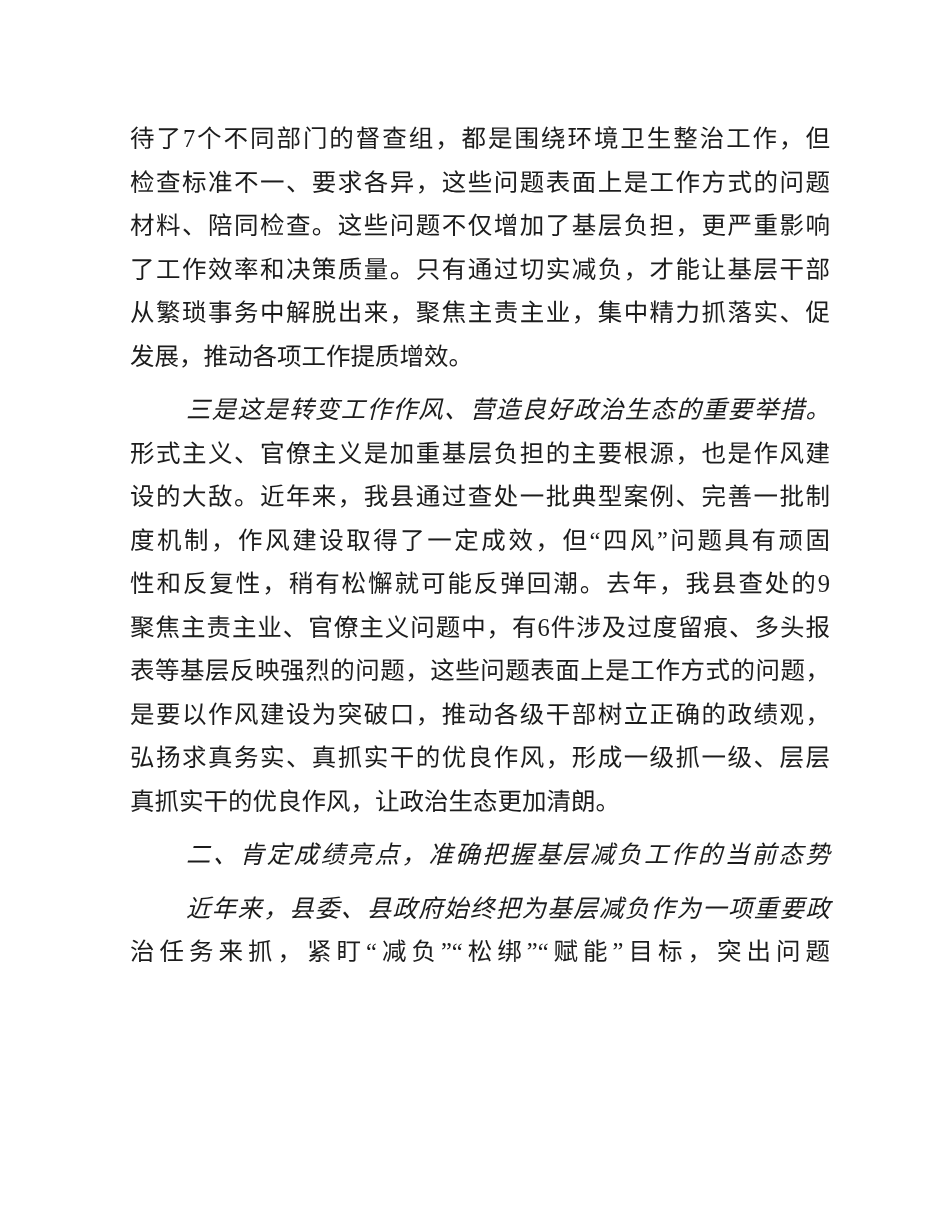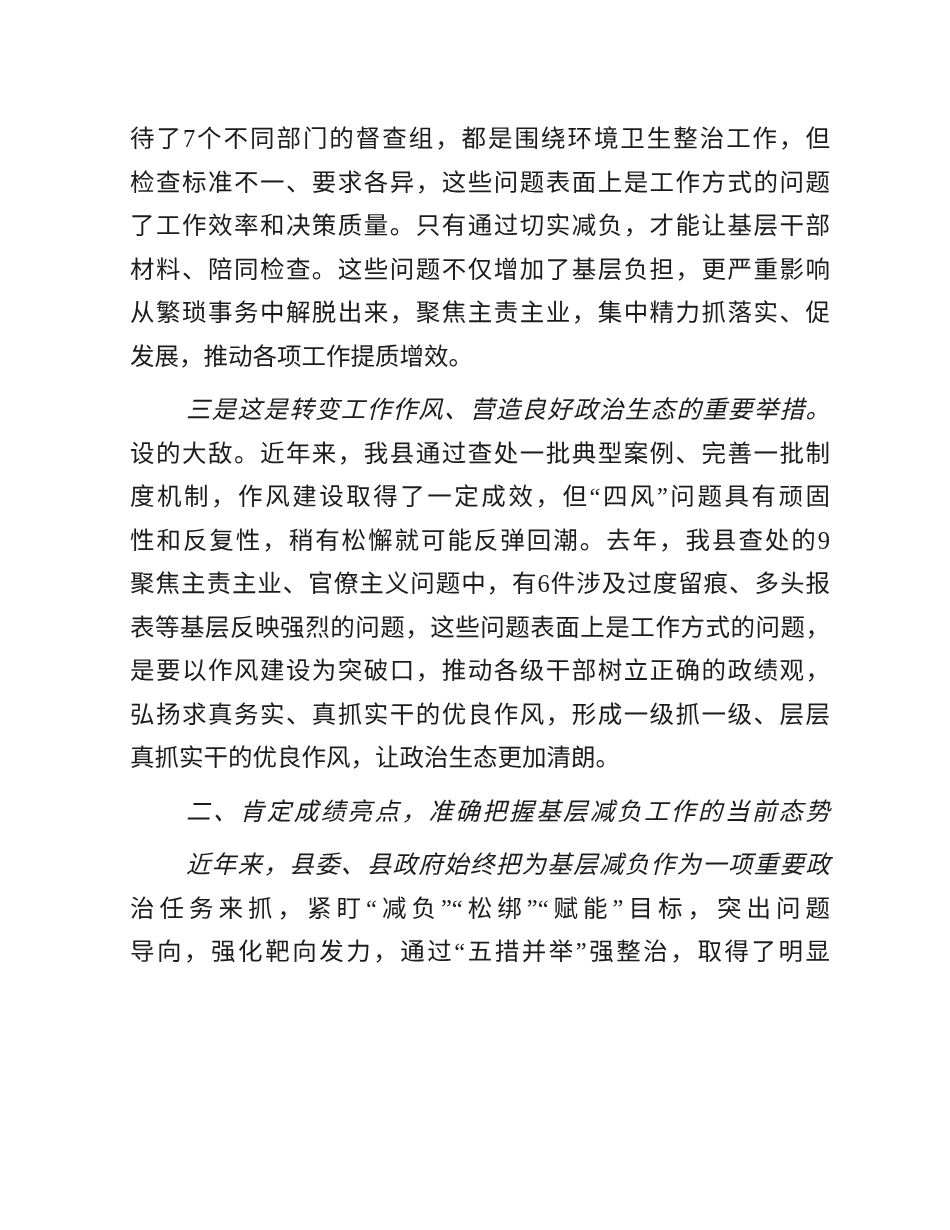--- a/index.html
+++ b/index.html
@@ -52,38 +52,38 @@
   }
 </style>
 </head>
 <body>
 
 <div class="page" style="background: rgb(255, 255, 255); border-radius: 23px;">
   <main class="content" style="color: rgb(28, 28, 28);">
       <section class="block">
         <div class="line">待了7个不同部门的督查组，都是围绕环境卫生整治工作，但</div>
         <div class="line">检查标准不一、要求各异，这些问题表面上是工作方式的问题</div>
+        <div class="line">材料、陪同检查。这些问题不仅增加了基层负担，更严重影响</div>
         <div class="line">了工作效率和决策质量。只有通过切实减负，才能让基层干部</div>
-        <div class="line">材料、陪同检查。这些问题不仅增加了基层负担，更严重影响</div>
         <div class="line">从繁琐事务中解脱出来，聚焦主责主业，集中精力抓落实、促</div>
         <div class="line end">发展，推动各项工作提质增效。</div>
       </section>
       <section class="block">
         <div class="line indent">三是这是转变工作作风、营造良好政治生态的重要举措。</div>
+        <div class="line">形式主义、官僚主义是加重基层负担的主要根源，也是作风建</div>
         <div class="line">设的大敌。近年来，我县通过查处一批典型案例、完善一批制</div>
         <div class="line">度机制，作风建设取得了一定成效，但“四风”问题具有顽固</div>
         <div class="line">性和反复性，稍有松懈就可能反弹回潮。去年，我县查处的9</div>
         <div class="line">聚焦主责主业、官僚主义问题中，有6件涉及过度留痕、多头报</div>
         <div class="line">表等基层反映强烈的问题，这些问题表面上是工作方式的问题，</div>
         <div class="line">是要以作风建设为突破口，推动各级干部树立正确的政绩观，</div>
         <div class="line">弘扬求真务实、真抓实干的优良作风，形成一级抓一级、层层</div>
         <div class="line end">真抓实干的优良作风，让政治生态更加清朗。</div>
       </section>
       <section class="block heading-block">
         <div class="line indent">二、肯定成绩亮点，准确把握基层减负工作的当前态势</div>
       </section>
       <section class="block">
         <div class="line indent">近年来，县委、县政府始终把为基层减负作为一项重要政</div>
         <div class="line">治任务来抓，紧盯“减负”“松绑”“赋能”目标，突出问题</div>
-        <div class="line">导向，强化靶向发力，通过“五措并举”强整治，取得了明显</div>
       </section>
     </main>
 </div>
 
 </body></html>

